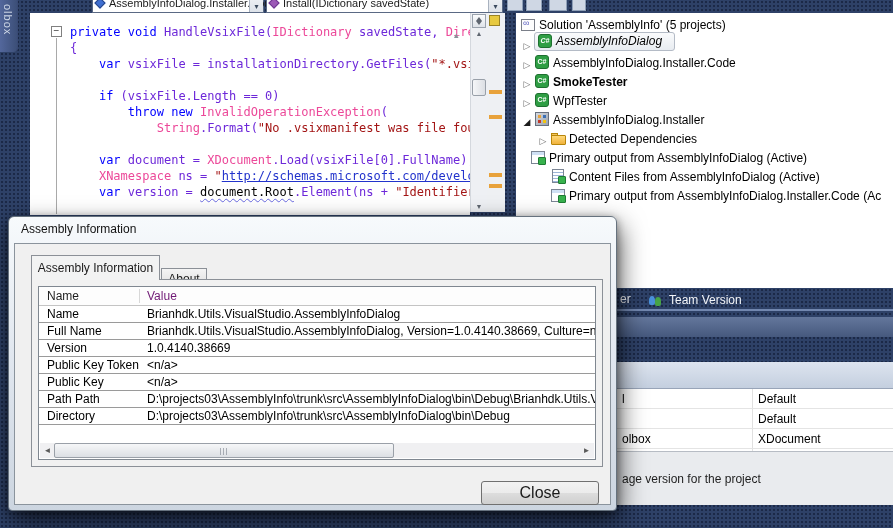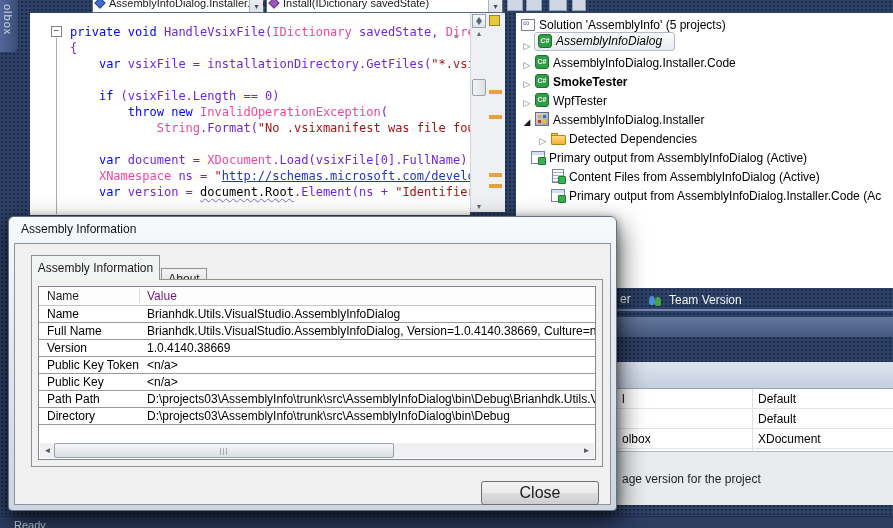--- a/index.html
+++ b/index.html
@@ -302,23 +302,20 @@
       </div>
       <div class="prop-row">
         <span class="prop-name">olbox</span>
         <span class="prop-value">XDocument</span>
       </div>
     </div>
   <div class="props-desc">
     <span>age version for the project</span>
   </div>
 
-  <div class="statusbar">
-    <span>Ready</span>
-  </div>
 
   <div class="dialog">
     <div class="dlg-title">Assembly Information</div>
     <div class="dlg-body">
       <div class="tab active">Assembly Information</div>
       <div class="tab about">About</div>
       <div class="tab-panel">
         <div class="listview">
           <div class="lv-header">
             <span class="lv-h-name">Name</span>

